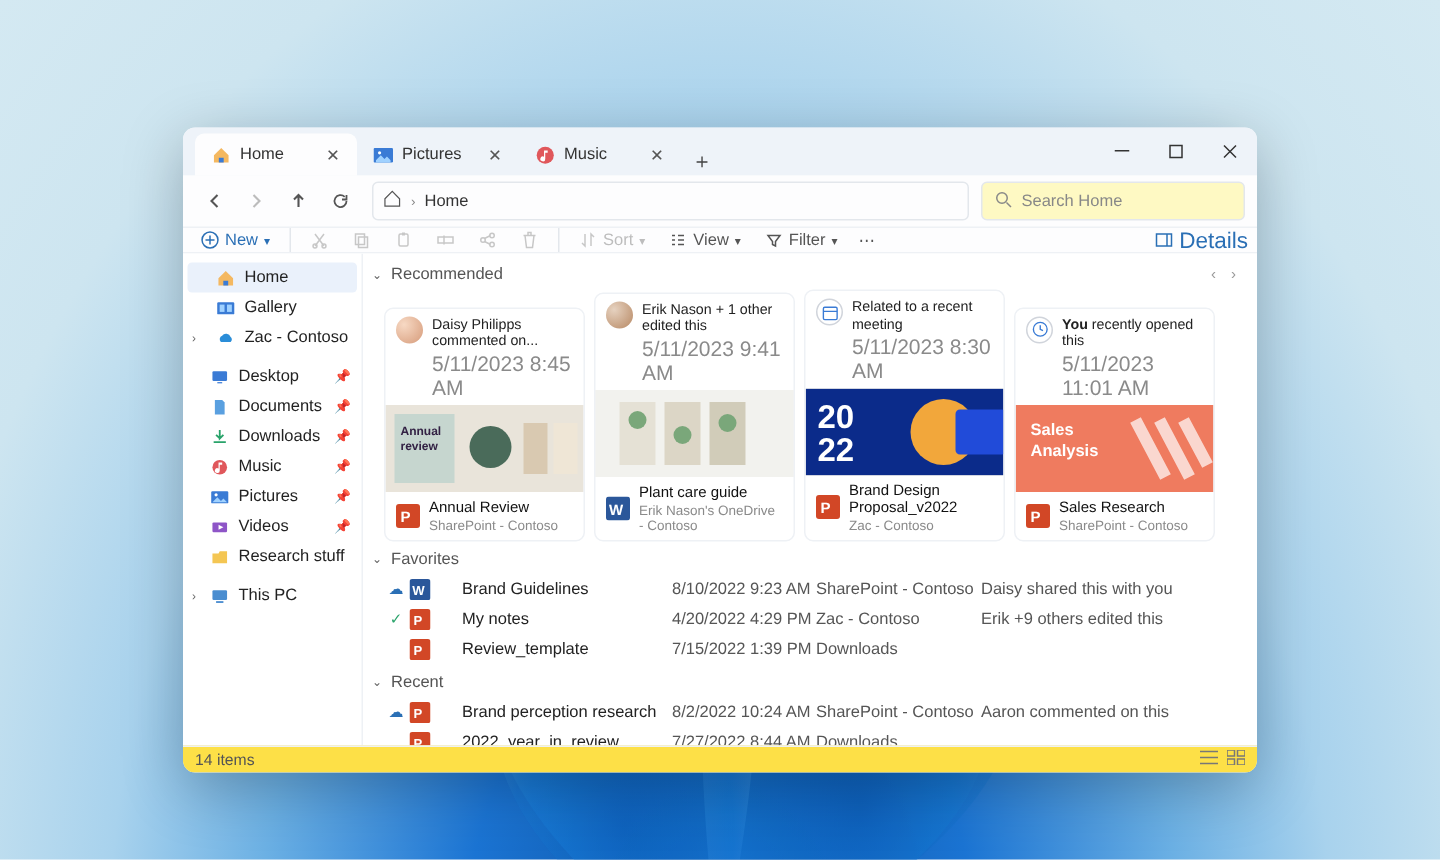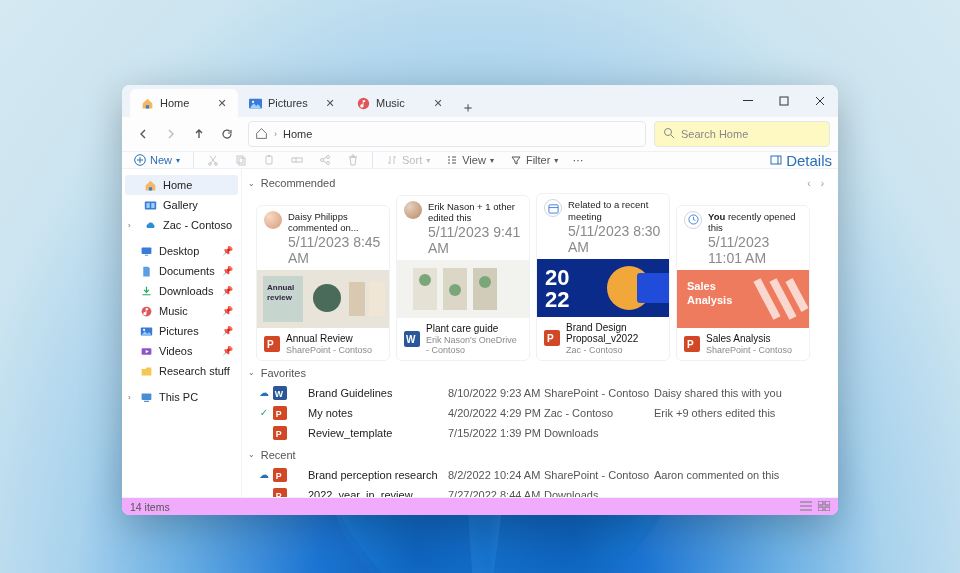--- a/index.html
+++ b/index.html
@@ -62,21 +62,21 @@
   .rows { padding-left:14px; }
   .row { display:flex; align-items:center; height:20px; font-size:11px; color:#222; }
   .row .c1 { width:16px; display:flex; justify-content:center; color:#2a6fb5; font-size:10px; }
   .row .c1b { width:16px; display:flex; justify-content:center; }
   .row .c2 { width:160px; padding-left:20px; }
   .row .c3 { width:96px; color:#555; }
   .row .c4 { width:110px; color:#555; }
   .row .c5 { color:#555; }
   .ficon { width:14px; height:14px; }
   
-  .status { height:18px; border-top:1px solid #eef1f5; background:#f0abfc; display:flex; align-items:center; padding:0 8px; font-size:10.5px; color:#555; }
+  .status { height:18px; border-top:1px solid #eef1f5; background:#fde047; display:flex; align-items:center; padding:0 8px; font-size:10.5px; color:#555; }
   .status .viewtoggle { margin-left:auto; display:flex; gap:6px; color:#777; }
   
   .sv { display:block; }
 </style>
 </head>
 <body>
 
 <svg class="swirl" viewBox="0 0 640 380">
   <defs>
     <radialGradient id="g1" cx="50%" cy="60%" r="70%">
@@ -516,21 +516,21 @@
                   <text x="10" y="34" font-size="11" font-weight="600" fill="#fff">Analysis</text>
                   <path d="M80 10l20 38M96 10l20 38M112 10l16 30" stroke="#fff" stroke-width="8" opacity=".7"></path>
                 </svg>
             </div>
             <div class="cfoot">
               <span class="fico"><svg width="16" height="16" viewBox="0 0 16 16">
                     <rect width="16" height="16" rx="2" fill="#d24726"></rect>
                     <text x="3" y="12" font-size="10" font-weight="700" fill="#fff">P</text>
                   </svg></span>
               <div>
-                <div class="fname">Sales Analysis</div>
+                <div class="fname">Sales Research</div>
                 <div class="floc">SharePoint - Contoso</div>
               </div>
             </div>
           </div>
         </div>
       </div>
 
       <div class="sect">
         <div class="secthdr">
           <span class="chev2">⌄</span>

